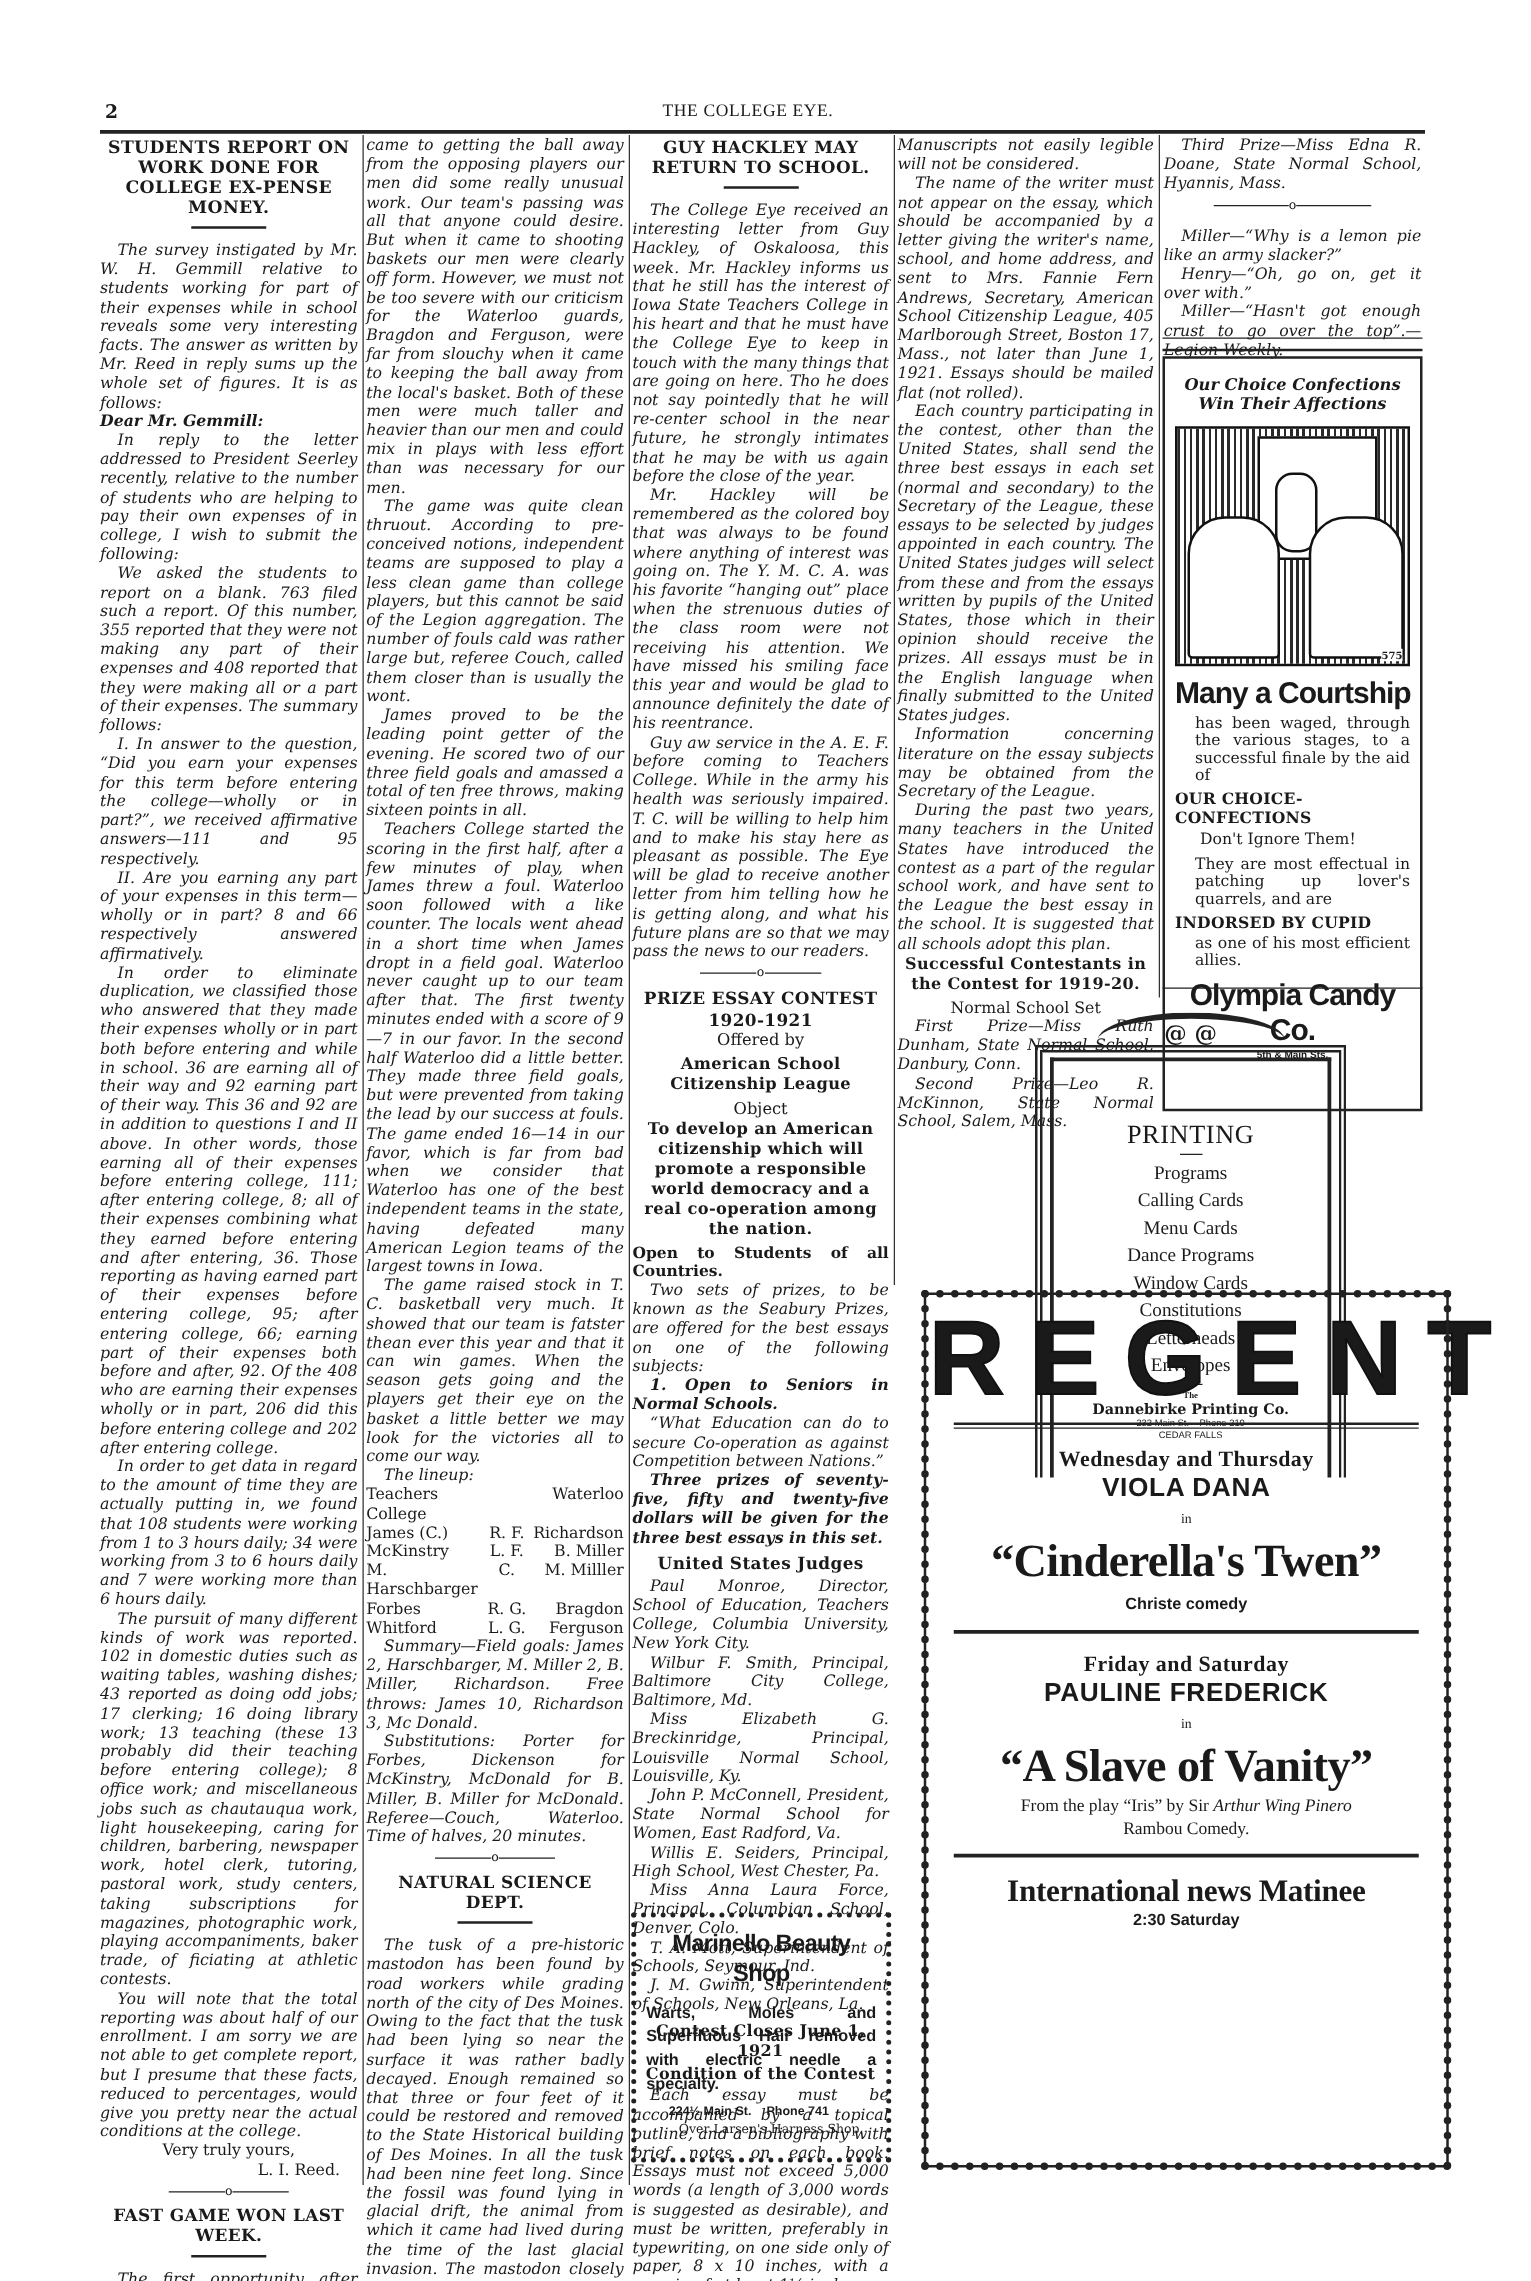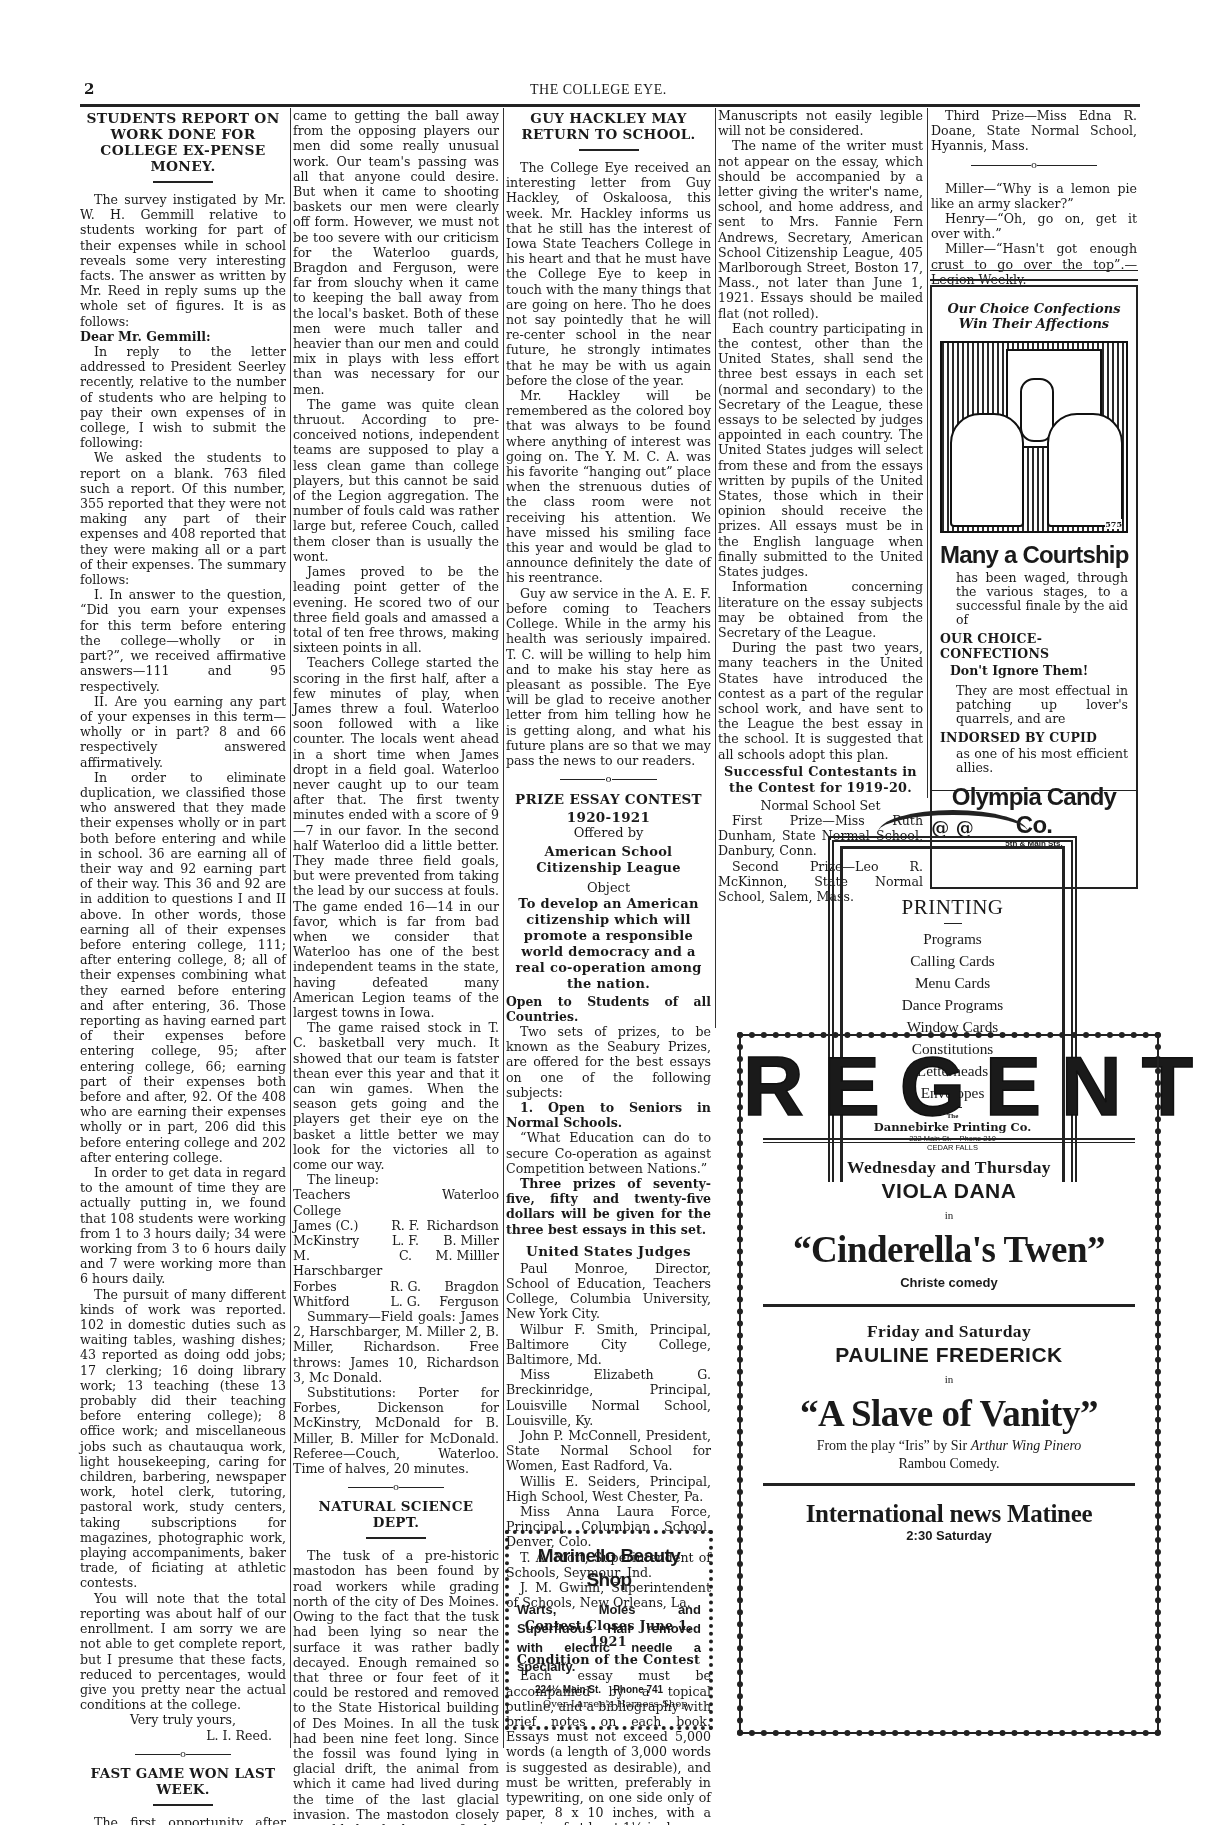--- a/index.html
+++ b/index.html
@@ -1,20 +1,20 @@
 <!DOCTYPE html>
 <html><head>
 <meta charset="utf-8">
 <style>
   html,body{margin:0;padding:0;background:#fff;}
   body{width:1225px;height:1825px;position:relative;overflow:hidden;color:#1a1a1a;
        font-family:"DejaVu Serif","Liberation Serif",serif;}
   .abs{position:absolute;}
   .col{position:absolute;top:108px;font-size:12.6px;line-height:15.2px;text-align:justify;}
-  .col p{margin:0;text-indent:14px;}
+  .col p{margin:0;text-indent:14px;font-style:italic;}
   .col p.ni{text-indent:0;}
   .hd{font-weight:bold;text-align:center;font-size:13.5px;line-height:16px;letter-spacing:0.3px;text-indent:0;margin:2px 0;}
   .rule-short{width:60px;height:2px;background:#222;margin:7px auto 9px;}
   .sep{text-align:center;font-size:10px;line-height:12px;margin:5px 0;}
   .sep span{display:inline-block;width:45px;height:1px;background:#222;vertical-align:middle;}
   .vline{position:absolute;width:1px;background:#333;}
   .b{font-weight:bold;}
   .center{text-align:center;text-indent:0 !important;}
   .lineup{display:grid;grid-template-columns:1.3fr 0.6fr 1fr;font-size:12.6px;line-height:15.2px;}
   .lineup span:nth-child(3n){text-align:right;}
@@ -25,21 +25,21 @@
   .olympia .pic{margin:10px auto 0;width:184px;height:188px;background:
       repeating-linear-gradient(90deg,#2a2a2a 0 2px,#fff 2px 5px);position:relative;border:2px solid #111;}
   .olympia .pic .win{position:absolute;left:64px;top:6px;width:92px;height:95px;background:#fff;border:2px solid #111;}
   .olympia .pic .fig1{position:absolute;left:8px;top:70px;width:70px;height:110px;background:#fff;border:2px solid #111;border-radius:30px 30px 4px 4px;}
   .olympia .pic .fig2{position:absolute;left:105px;top:70px;width:72px;height:110px;background:#fff;border:2px solid #111;border-radius:30px 30px 4px 4px;}
   .olympia .pic .cupid{position:absolute;left:78px;top:35px;width:30px;height:60px;background:#fff;border:2px solid #111;border-radius:14px;}
   .olympia .pic .num{position:absolute;right:4px;bottom:2px;font-size:8px;background:#fff;font-weight:bold;}
   .olympia .big{font-family:Liberation Sans, sans-serif;font-weight:bold;font-size:24px;letter-spacing:-0.8px;margin:8px 0 0 8px;}
   .olympia .txt{font-size:12.5px;line-height:14px;margin:2px 8px 0 24px;text-align:justify;}
   .olympia .caps{font-weight:bold;font-size:12.5px;margin:4px 0 0 8px;letter-spacing:0.2px;}
-  .olympia .dont{font-weight:bold;font-size:12.5px;margin:2px 0 6px 18px;}
+  .olympia .dont{font-weight:normal;font-size:12.5px;margin:2px 0 6px 28px;}
   .olympia .co{font-family:"Liberation Sans",sans-serif;font-weight:bold;font-size:24px;text-align:center;margin-top:8px;letter-spacing:-0.8px;}
   .olympia .addr{font-family:"Liberation Sans",sans-serif;font-weight:bold;font-size:8px;text-align:center;}
   .printing{left:828px;top:810px;width:210px;height:372px;padding-left:39px;}
   .printing .frame{position:absolute;left:0;top:26px;right:0;bottom:0;border:6px double #222;border-bottom:none;}
   .printing .frame:before{content:"";position:absolute;left:6px;top:4px;right:6px;bottom:0;border:3px solid #222;border-bottom:none;}
   .printing .crest{position:absolute;left:50%;top:0;transform:translateX(-50%);width:150px;height:40px;border-top:5px solid #222;border-radius:60% 60% 0 0;}
   .printing .crest:after{content:"@ @";position:absolute;left:50%;top:2px;transform:translateX(-50%);font-size:18px;font-weight:bold;}
   .printing .inner{position:absolute;left:18px;right:18px;top:85px;text-align:center;font-family:"Liberation Serif",serif;}
   .printing .title{font-size:21px;letter-spacing:0.5px;}
   .printing .dash{width:18px;height:1px;background:#222;margin:3px auto 4px;}

